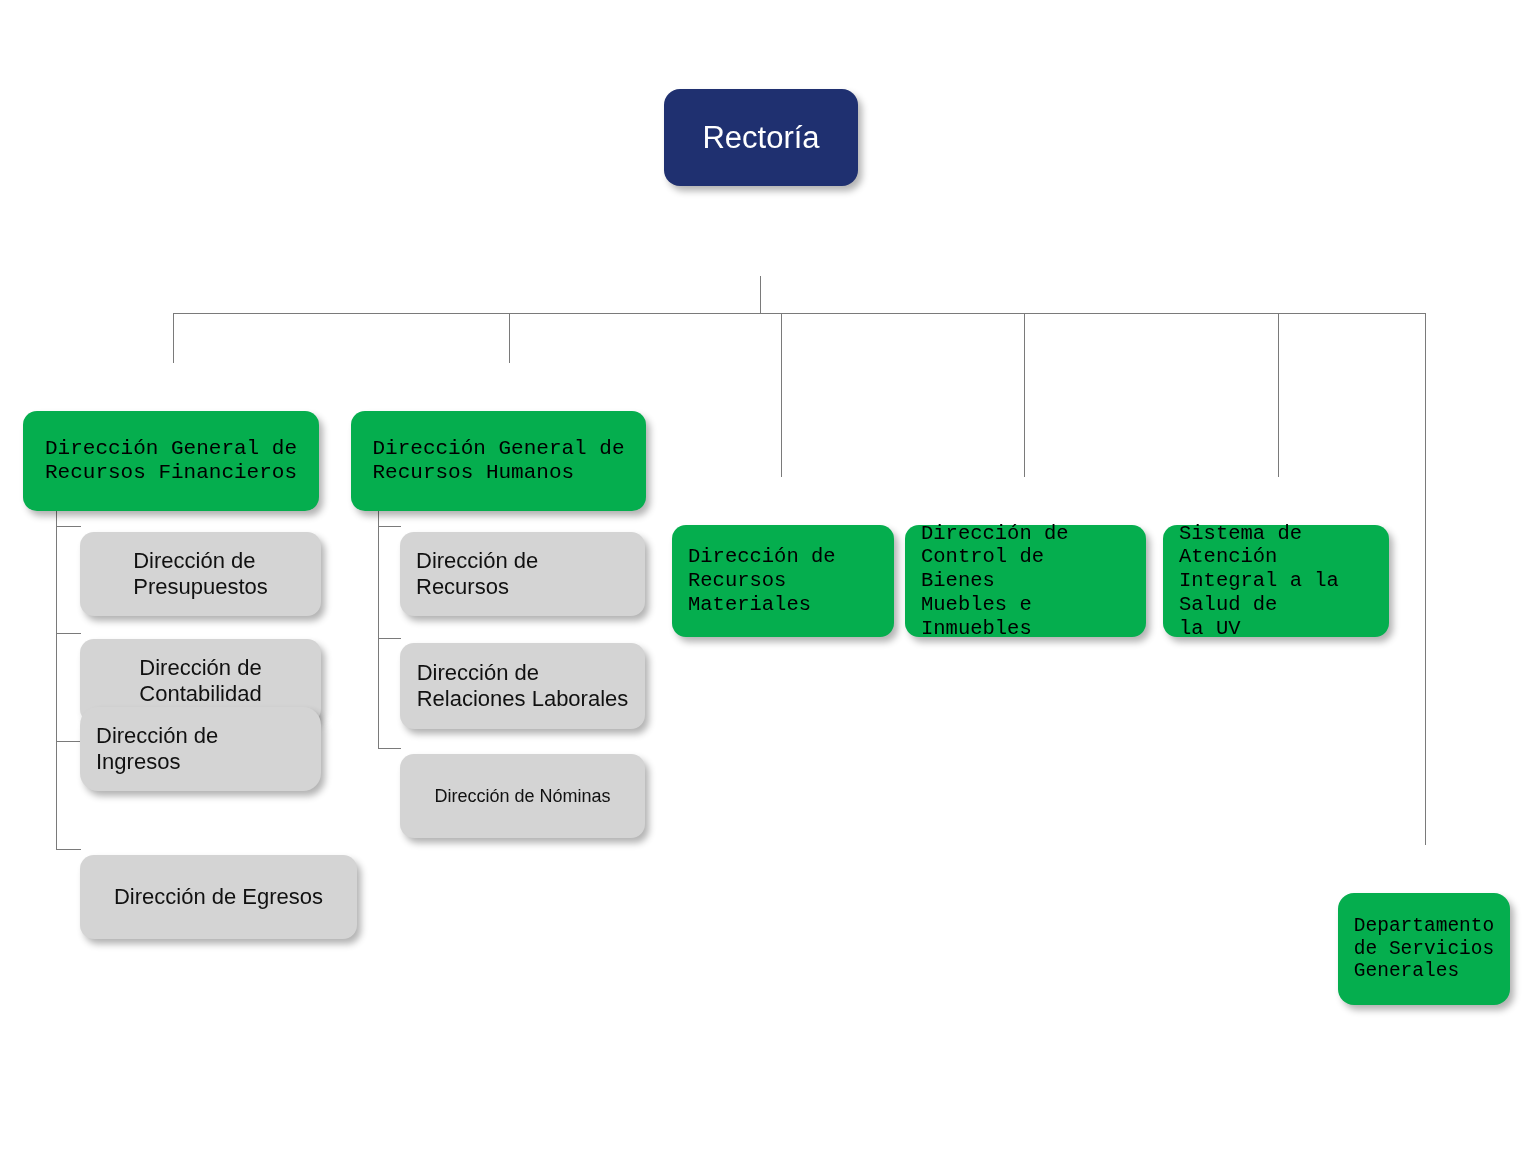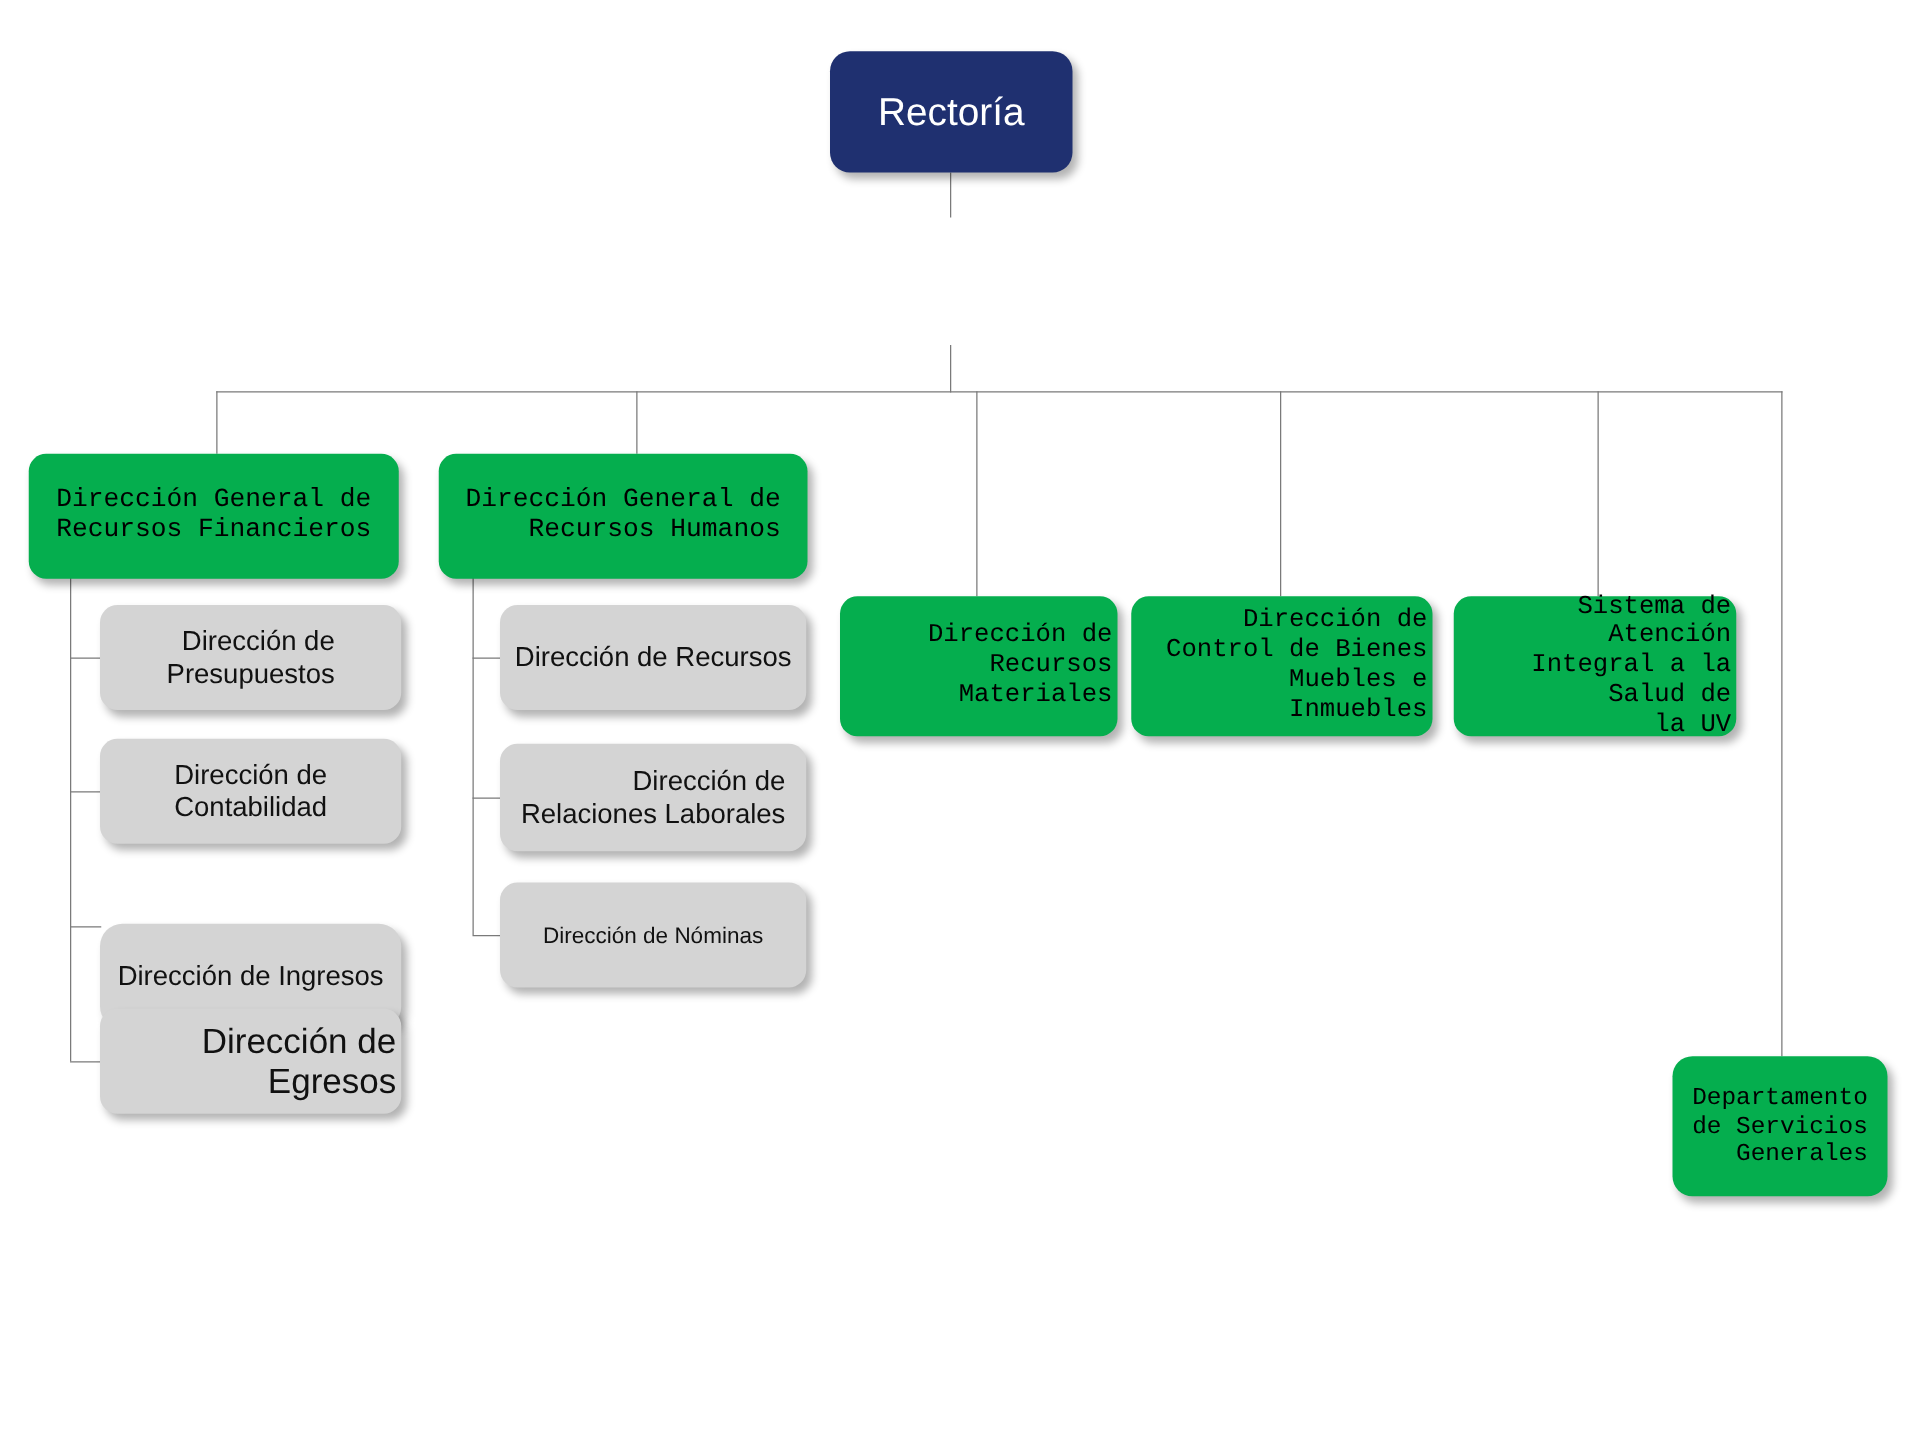--- a/index.html
+++ b/index.html
@@ -27,26 +27,27 @@
   .line-v { width: 1px; }
   .line-h { height: 1px; }
 
   
   .node {
     position: absolute;
     box-sizing: border-box;
     display: flex;
     align-items: center;
     justify-content: center;
-    text-align: right;
+    text-align: left;
     border-radius: 14px;
-    padding: 4px 4px;
+    padding: 4px 16px;
     line-height: 1.16;
     white-space: pre-line;
     box-shadow: 4px 5px 7px rgba(0,0,0,0.30);
+    margin-top: 48px;
   }
 
   .node-navy {
     background: #1f3070;
     color: #ffffff;
   }
   .node-green {
     background: #05ae4e;
     color: #000000;
     font-family: Liberation Mono, monospace;
@@ -73,22 +74,22 @@
 
   .n-recmat  { left: 672px;  top: 477px; width: 222px; height: 112px; font-size: 20.5px; }
   .n-bienes  { left: 905px;  top: 477px; width: 241px; height: 112px; font-size: 20.5px; }
   .n-salud   { left: 1163px; top: 477px; width: 226px; height: 112px; font-size: 20.5px; }
 
   .n-servgen { left: 1338px; top: 845px; width: 172px; height: 112px; font-size: 19.5px; border-radius: 16px; }
 
   
   .n-presup { left: 80px; top: 484px; width: 241px; height: 84px; font-size: 22px; }
   .n-conta  { left: 80px; top: 591px; width: 241px; height: 84px; font-size: 22px; }
-  .n-ingre  { left: 80px; top: 739px; width: 241px; height: 84px; font-size: 22px; border-radius: 18px; }
-  .n-egre   { left: 80px; top: 807px; width: 241px; height: 84px; font-size: 28px; }
+  .n-ingre  { left: 80px; top: 659px; width: 241px; height: 84px; font-size: 22px; border-radius: 18px; }
+  .n-egre   { left: 80px; top: 807px; width: 277px; height: 84px; font-size: 22px; }
 
   
   .n-personal { left: 400px; top: 484px; width: 245px; height: 84px; font-size: 22px; }
   .n-relab    { left: 400px; top: 595px; width: 245px; height: 86px; font-size: 22px; }
   .n-nominas  { left: 400px; top: 706px; width: 245px; height: 84px; font-size: 18px; }
 </style>
 </head>
 <body>
 
 <div id="chart-canvas">

